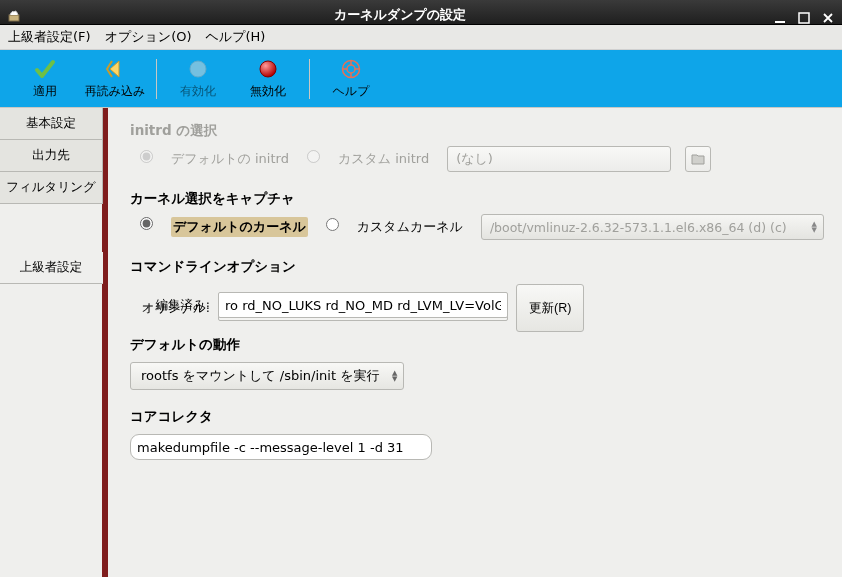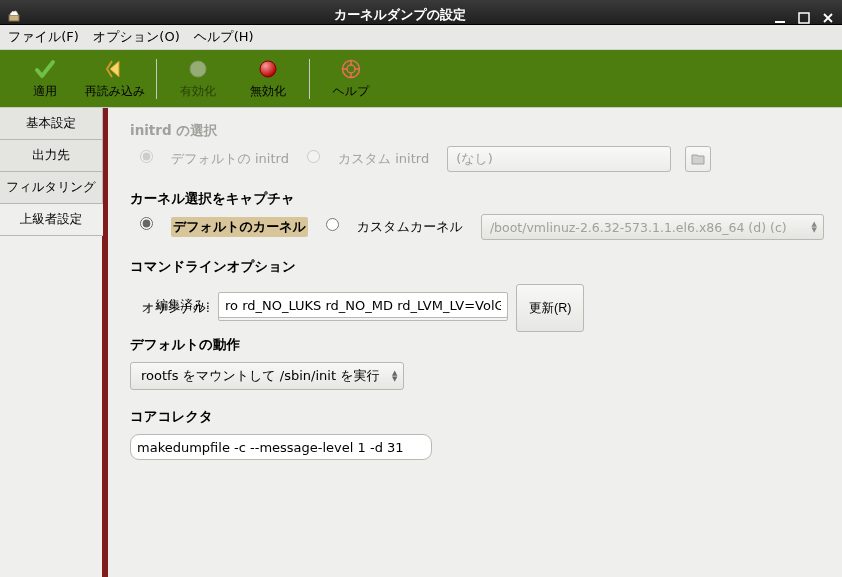--- a/index.html
+++ b/index.html
@@ -28,21 +28,21 @@
   background: #e8e8e6;
   border-bottom: 1px solid #d0d0d0;
   height: 25px;
   display: flex;
   align-items: center;
   padding: 0 8px;
   gap: 14px;
 }
 .menubar-item { cursor: pointer; }
 .toolbar {
-  background: #4d7c0f;
+  background: #0ea5e9;
   border-bottom: 1px solid #c8c8c4;
   height: 58px;
   display: flex;
   align-items: center;
   padding: 2px 10px;
   gap: 0;
 }
 .toolbar-btn {
   display: flex; flex-direction: column; align-items: center; justify-content:center;
   min-width: 70px; height: 52px; cursor: pointer; gap:2px;
@@ -65,21 +65,21 @@
 }
 .tab {
   height: 32px; display:flex; align-items:center; justify-content:center;
   border-bottom:1px solid #b8b8b4;
   border-right:1px solid #b8b8b4;
   margin-right:-1px;
   background:#e4e4e0;
   cursor:pointer;
   font-size:12.5px;
 }
-.tab.active { background:#efefed; border-right:1px solid #efefed; font-weight:normal;}
+.tab.active { background:#efefed; border-right:1px solid #efefed; font-weight:normal;margin-top:48px;}
 .content {
   flex:1;
   padding: 14px 18px 10px 22px;
   overflow:auto;
 }
 .section-label { font-weight:bold; font-size:13.5px; margin-bottom:6px;}
 .section-label.disabled { color:#a0a09c;}
 .row { display:flex; align-items:center; gap:18px; margin-bottom:10px;}
 .row.indent { margin-left:10px;}
 .row label { display:flex; align-items:flex-start; gap:18px; cursor:pointer;}
@@ -149,21 +149,21 @@
       </span>
     <span>
         <svg width="12" height="12" viewBox="0 0 12 12">
           <path d="M2 2 L10 10 M10 2 L2 10" stroke="#fff" stroke-width="1.8"></path>
         </svg>
       </span>
   </div>
 </div>
 
 <div class="menubar">
-  <span class="menubar-item">ファイル(F)</span>
+  <span class="menubar-item">上級者設定(F)</span>
   <span class="menubar-item">オプション(O)</span>
   <span class="menubar-item">ヘルプ(H)</span>
 </div>
 
 <div class="toolbar">
   <div class="toolbar-btn">
     <span class="toolbar-icon">
       <svg width="22" height="22" viewBox="0 0 22 22">
           <path d="M3 12 L8 18 L19 4" fill="none" stroke="#6ec047" stroke-width="4" stroke-linecap="round" stroke-linejoin="round"></path>
         </svg>

